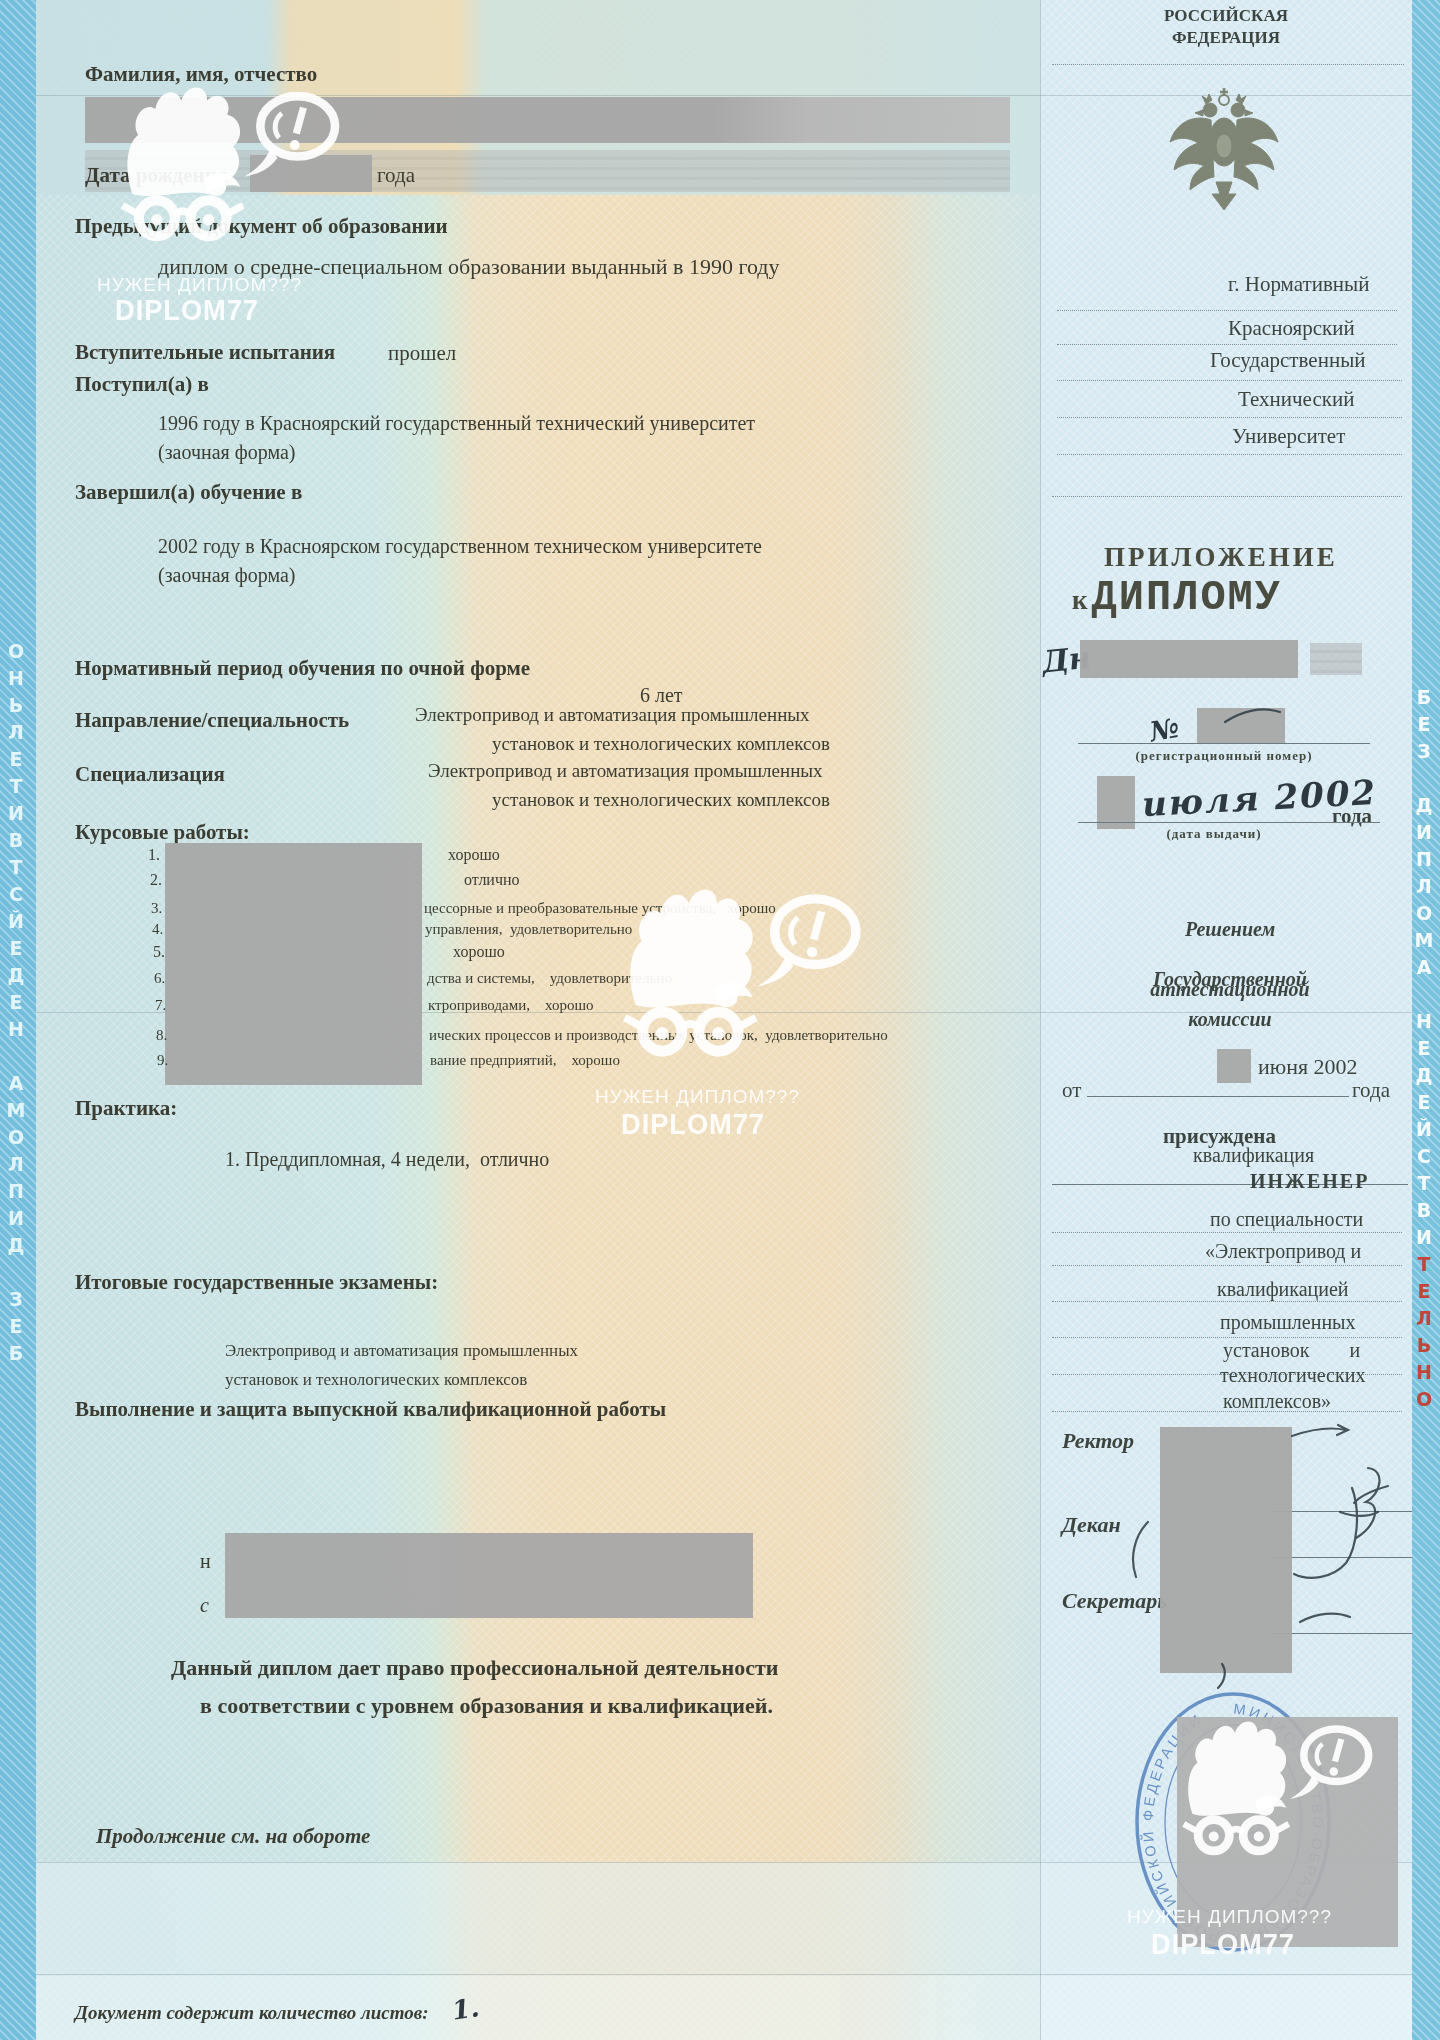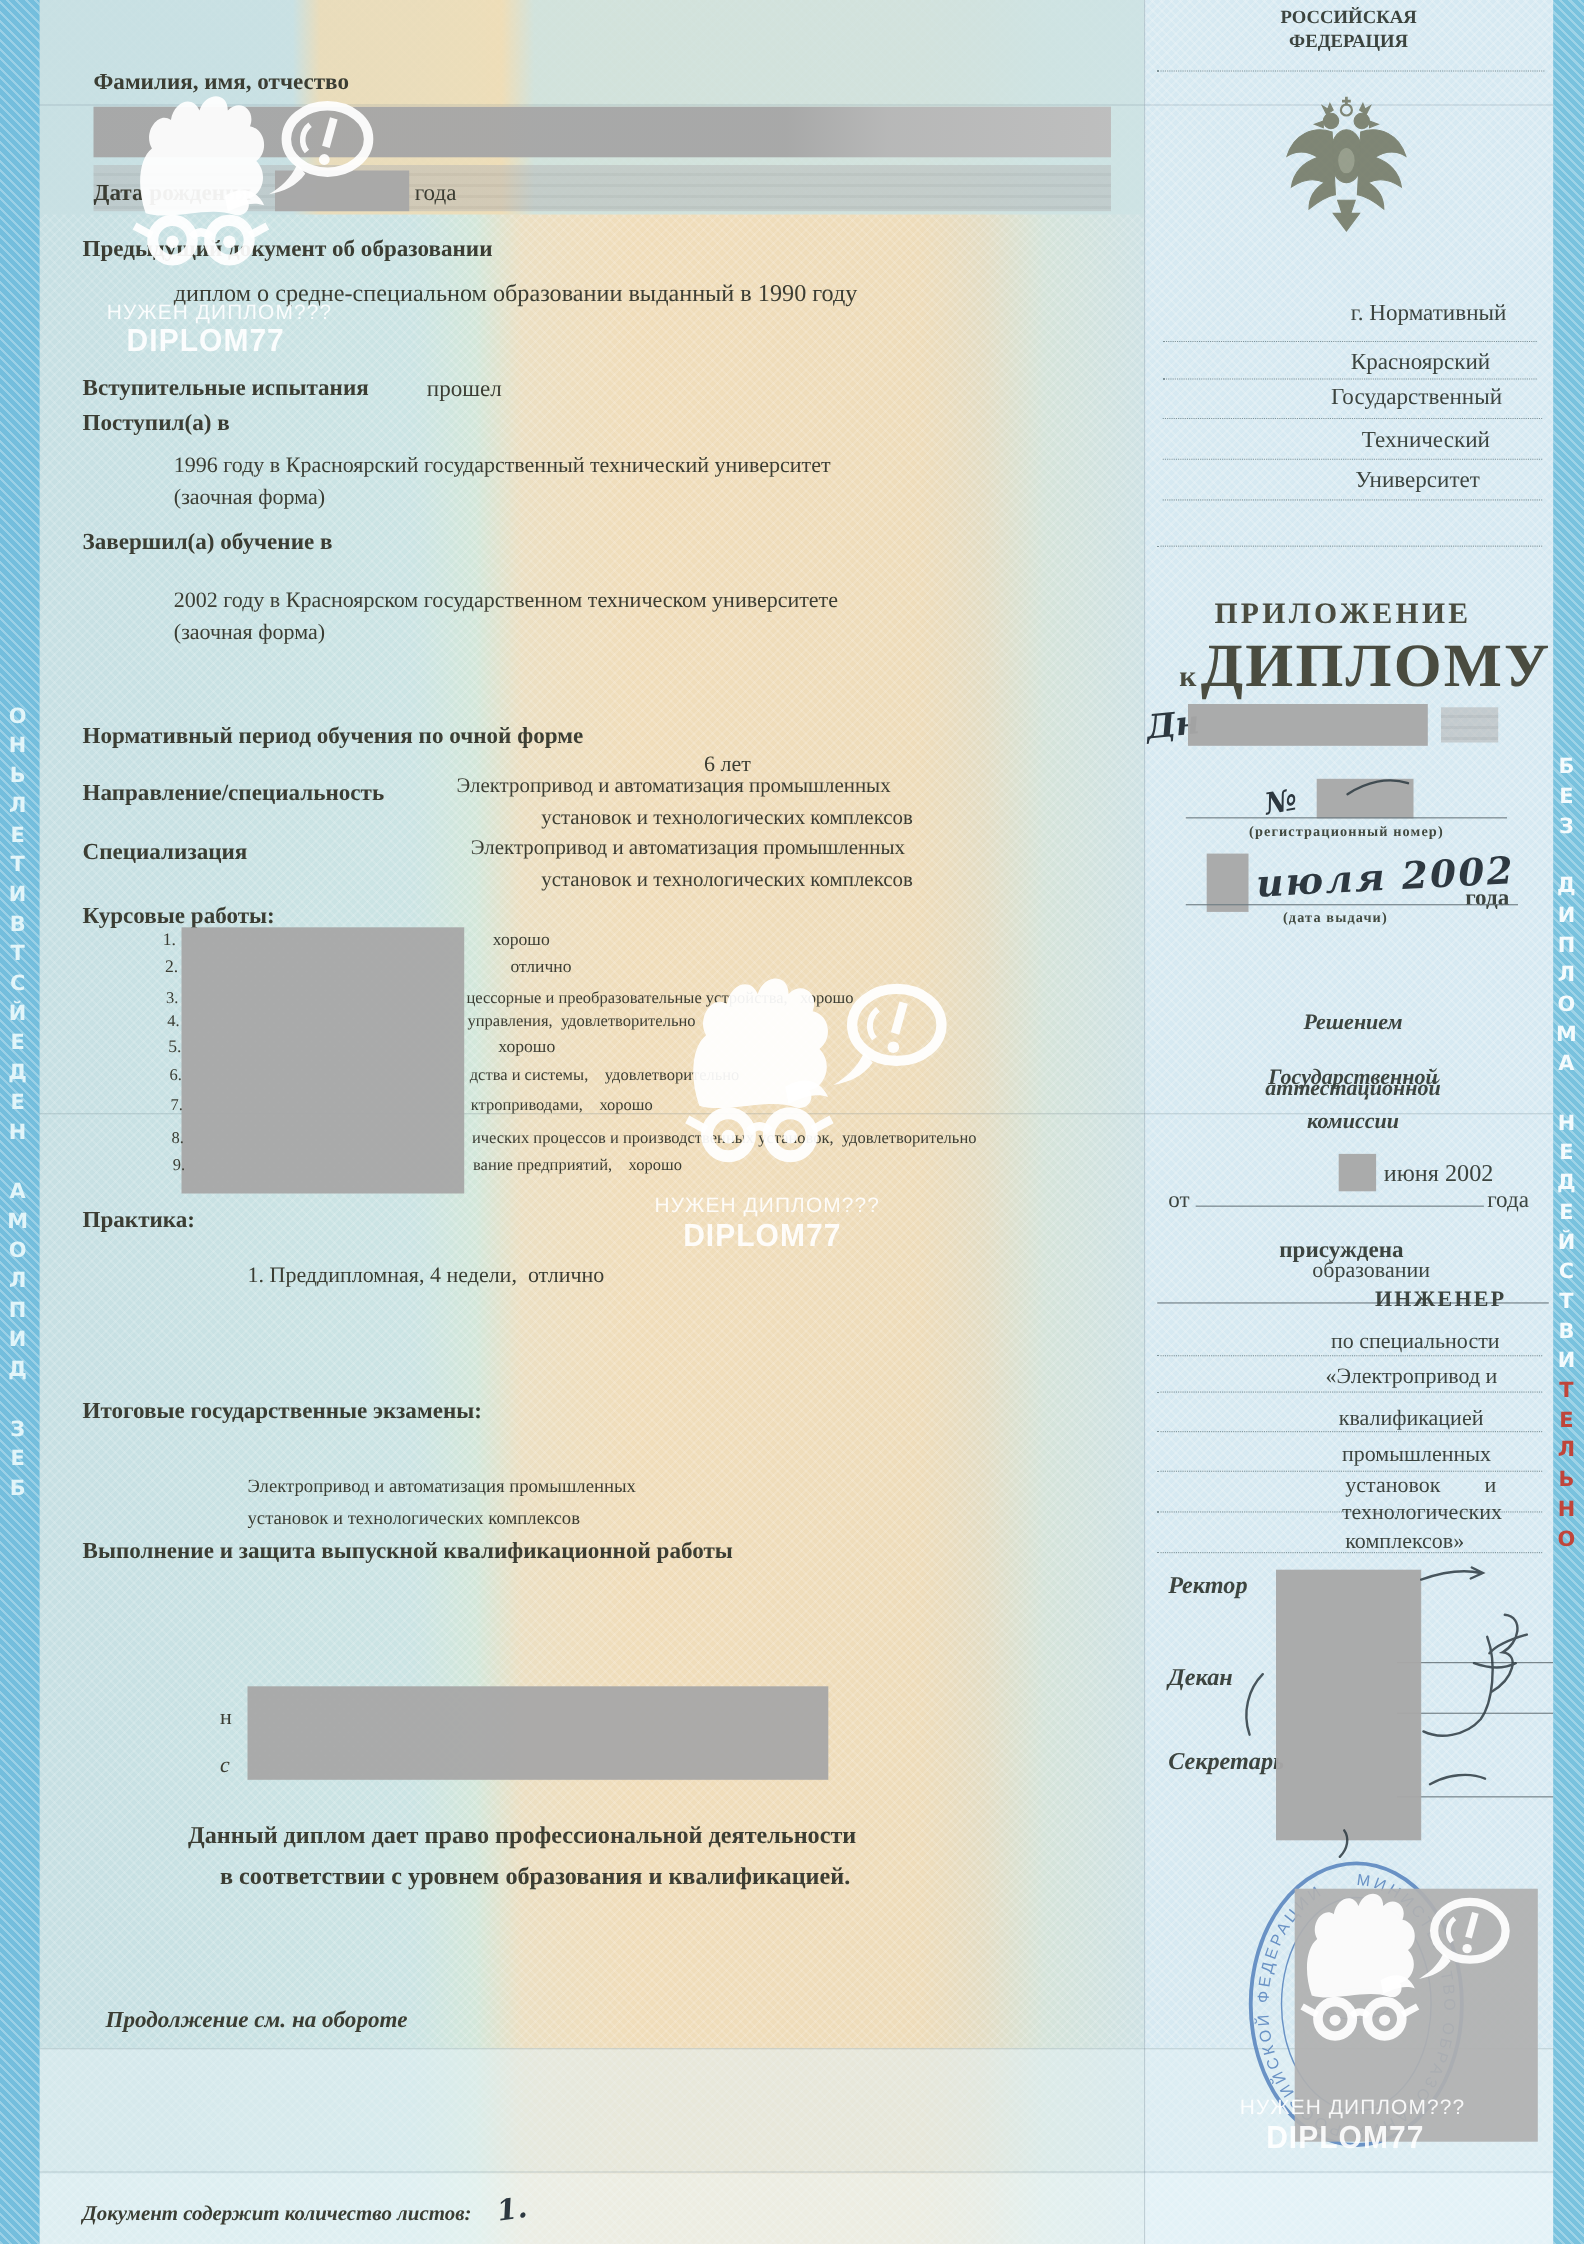--- a/index.html
+++ b/index.html
@@ -137,21 +137,21 @@
   <div class="dln" style="left:1057px;top:380px;width:345px;"></div>
   <div class="abs rc" style="left:1238px;top:387px;font-size:21px;">Технический</div>
   <div class="dln" style="left:1057px;top:417px;width:345px;"></div>
   <div class="abs rc" style="left:1232px;top:424px;font-size:21px;">Университет</div>
   <div class="dln" style="left:1057px;top:454px;width:345px;"></div>
   <div class="dln" style="left:1052px;top:496px;width:350px;"></div>
 
   <div class="abs lbl rc" style="left:1104px;top:542px;font-size:27px;letter-spacing:3px;color:#4a4c40;">ПРИЛОЖЕНИЕ</div>
   <div class="abs" style="left:1072px;top:574px;color:#4a4c40;">
     <span style="font-size:27px;font-weight:bold;">к</span>
-    <span style="font-size:56px;font-weight:bold;letter-spacing:2px;">ДИПЛОМУ</span>
+    <span style="font-size:42px;font-weight:bold;letter-spacing:2px;font-family:Liberation Mono, monospace;">ДИПЛОМУ</span>
   </div>
 
   <div class="abs hand" style="left:1042px;top:642px;font-size:30px;font-weight:bold;transform:rotate(-6deg);">Дн</div>
   <div class="redact solid" style="left:1080px;top:640px;width:218px;height:38px;"></div>
   <div class="redact" style="left:1310px;top:643px;width:52px;height:32px;opacity:.55;"></div>
 
   <div class="abs hand" style="left:1150px;top:714px;font-size:27px;font-weight:bold;transform:rotate(-10deg);">№</div>
   <div class="redact solid" style="left:1197px;top:708px;width:88px;height:36px;"></div>
   <div class="sln" style="left:1078px;top:743px;width:292px;"></div>
   <div class="abs cap" style="left:1078px;top:748px;width:292px;text-align:center;">(регистрационный номер)</div>
@@ -167,21 +167,21 @@
   <div class="abs ital rc" style="left:1052px;top:978px;width:356px;text-align:center;font-size:20px;">аттестационной</div>
   <div class="abs ital rc" style="left:1052px;top:1008px;width:356px;text-align:center;font-size:20px;">комиссии</div>
 
   <div class="redact solid" style="left:1217px;top:1049px;width:34px;height:34px;"></div>
   <div class="abs rc" style="left:1258px;top:1054px;font-size:22px;">июня 2002</div>
   <div class="abs rc" style="left:1062px;top:1078px;font-size:21px;">от</div>
   <div class="sln" style="left:1087px;top:1096px;width:262px;"></div>
   <div class="abs rc" style="left:1352px;top:1078px;font-size:21px;">года</div>
 
   <div class="abs lbl rc" style="left:1163px;top:1124px;font-size:21px;">присуждена</div>
-  <div class="abs rc" style="left:1193px;top:1144px;font-size:20px;">образовании</div>
+  <div class="abs rc" style="left:1193px;top:1144px;font-size:20px;">квалификация</div>
   <div class="sln" style="left:1052px;top:1184px;width:356px;"></div>
   <div class="abs lbl rc" style="left:1250px;top:1170px;font-size:20px;letter-spacing:2px;">ИНЖЕНЕР</div>
 
   <div class="abs rc" style="left:1210px;top:1208px;font-size:20px;">по специальности</div>
   <div class="dln" style="left:1052px;top:1232px;width:350px;"></div>
   <div class="abs rc" style="left:1205px;top:1240px;font-size:20px;">«Электропривод и</div>
   <div class="dln" style="left:1052px;top:1265px;width:350px;"></div>
   <div class="abs rc" style="left:1217px;top:1278px;font-size:20px;">квалификацией</div>
   <div class="dln" style="left:1052px;top:1301px;width:350px;"></div>
   <div class="abs rc" style="left:1220px;top:1311px;font-size:20px;">промышленных</div>

